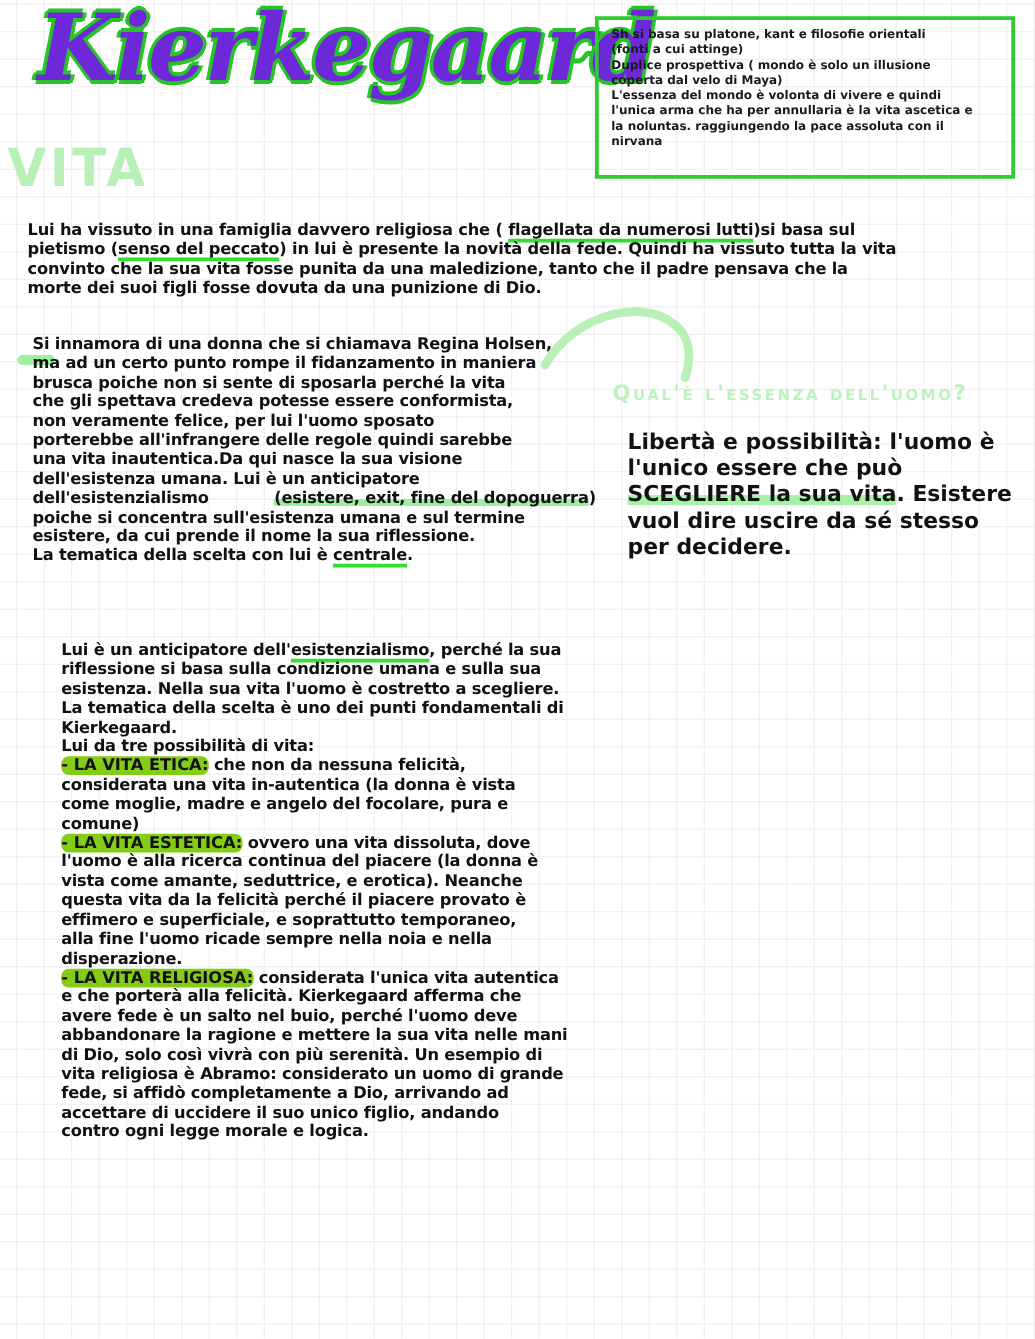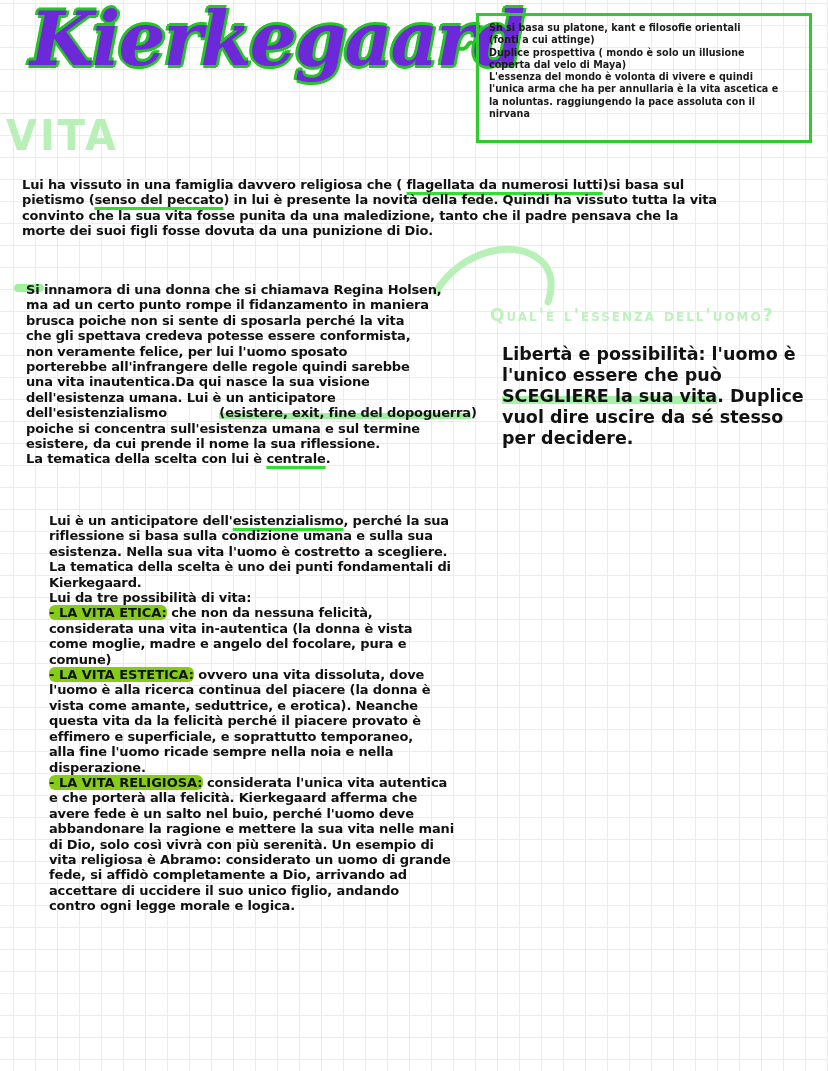--- a/index.html
+++ b/index.html
@@ -83,40 +83,40 @@
   <div>nirvana</div>
 </div>
 
 <div class="para" style="left:22px; top:177px;">
   <span class="ln"><span>Lui ha vissuto in una famiglia davvero religiosa che ( </span><span class="ul">flagellata da numerosi lutti</span><span>)si basa sul</span></span>
   <span class="ln"><span>pietismo (</span><span class="ul">senso del peccato</span><span>) in lui è presente la novità della fede. Quindi ha vissuto tutta la vita</span></span>
   <span class="ln">convinto che la sua vita fosse punita da una maledizione, tanto che il padre pensava che la</span>
   <span class="ln">morte dei suoi figli fosse dovuta da una punizione di Dio.</span>
 </div>
 
-<div class="para" style="left:26px; top:282px;">
+<div class="para" style="left:26px; top:268px;">
   <span class="ln">Si innamora di una donna che si chiamava Regina Holsen,</span>
   <span class="ln">ma ad un certo punto rompe il fidanzamento in maniera</span>
   <span class="ln">brusca poiche non si sente di sposarla perché la vita</span>
   <span class="ln">che gli spettava credeva potesse essere conformista,</span>
   <span class="ln">non veramente felice, per lui l'uomo sposato</span>
   <span class="ln">porterebbe all'infrangere delle regole quindi sarebbe</span>
   <span class="ln">una vita inautentica.Da qui nasce la sua visione</span>
   <span class="ln">dell'esistenza umana. Lui è un anticipatore</span>
   <span class="ln"><span>dell'esistenzialismo </span><span class="hl">(esistere, exit, fine del dopoguerra</span><span>)</span></span>
   <span class="ln">poiche si concentra sull'esistenza umana e sul termine</span>
   <span class="ln">esistere, da cui prende il nome la sua riflessione.</span>
   <span class="ln"><span>La tematica della scelta con lui è </span><span class="ul">centrale</span><span>.</span></span>
 </div>
 
 <div class="question">Qual'è l'essenza dell'uomo?</div>
 <div class="answer">
   <span class="ln">Libertà e possibilità: l'uomo è</span>
   <span class="ln">l'unico essere che può</span>
-  <span class="ln"><span class="caps-green">SCEGLIERE la sua vita</span><span>. Duplice</span></span>
+  <span class="ln"><span class="caps-green">SCEGLIERE la sua vita</span><span>. Esistere</span></span>
   <span class="ln">vuol dire uscire da sé stesso</span>
   <span class="ln">per decidere.</span>
 </div>
 
 <div class="para" style="left:24px; top:513px;margin-left:25px;">
   <span class="ln"><span>Lui è un anticipatore dell'</span><span class="ul">esistenzialismo</span><span>, perché la sua</span></span>
   <span class="ln">riflessione si basa sulla condizione umana e sulla sua</span>
   <span class="ln">esistenza. Nella sua vita l'uomo è costretto a scegliere.</span>
   <span class="ln">La tematica della scelta è uno dei punti fondamentali di</span>
   <span class="ln">Kierkegaard.</span>

